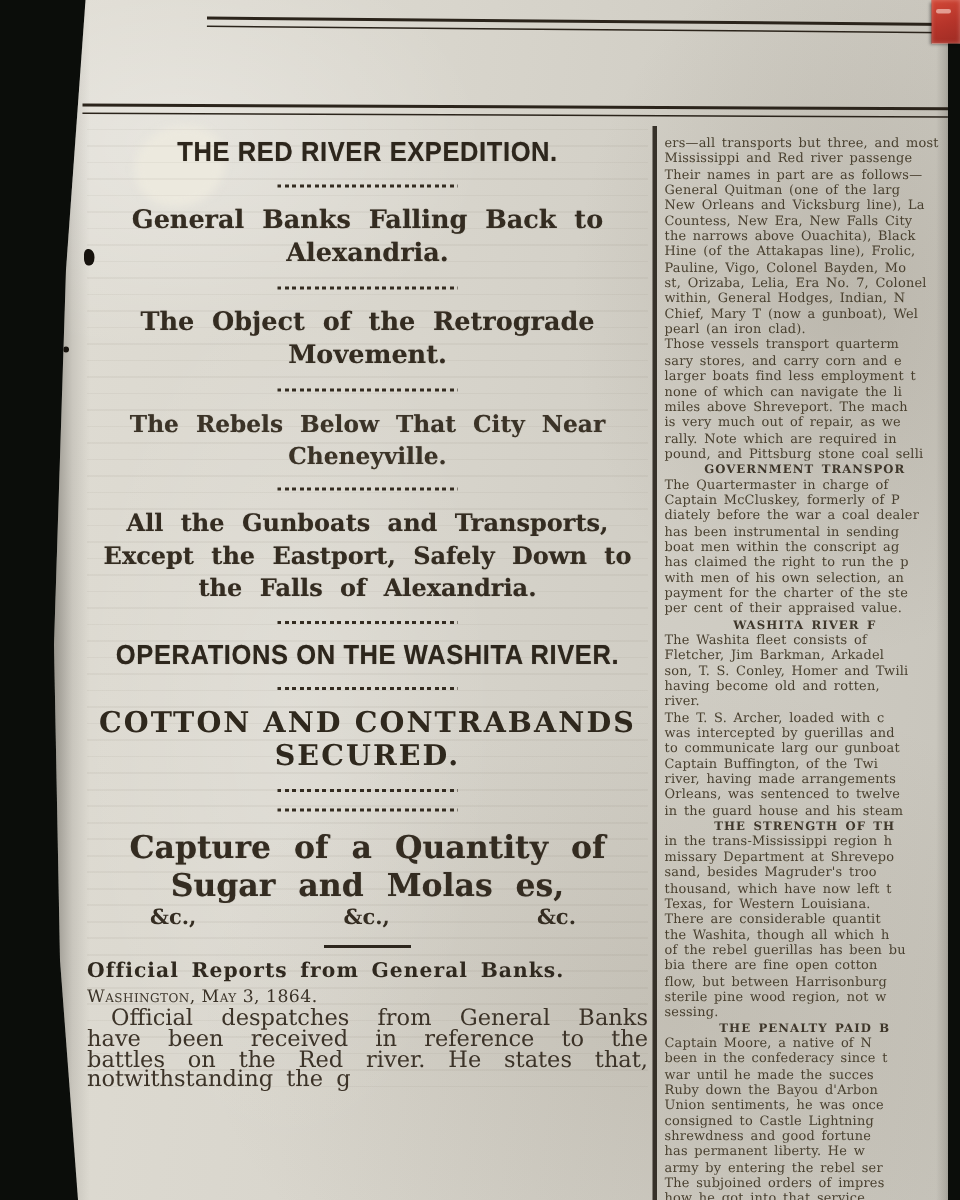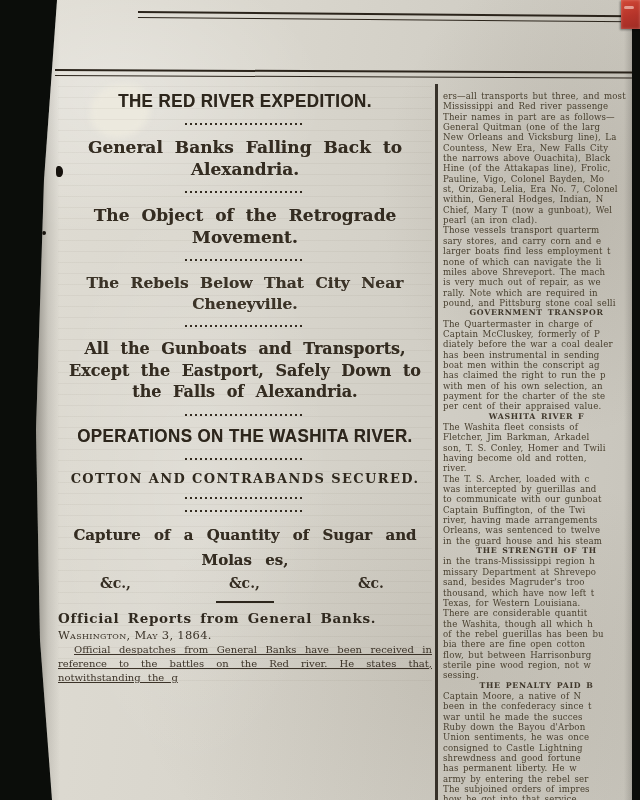--- a/index.html
+++ b/index.html
@@ -41,35 +41,35 @@
 
   
   .left-col{position:absolute;left:58px;top:86px;width:374px;color:#332b20;
     background-image:repeating-linear-gradient(180deg,rgba(95,85,68,.06) 0 1px,transparent 1px 11px);}
   .h-gothic{font-family:"Liberation Sans",sans-serif;font-weight:700;font-size:17px;
     letter-spacing:.4px;text-align:center;color:#2d261c;transform:scaleY(1.08);
     margin:6px 0 0;text-shadow:0 0 .5px rgba(45,38,28,.55);}
   .h-serif{font-weight:700;font-size:17px;line-height:22px;text-align:center;
     word-spacing:6px;color:#342c21;margin:0;text-shadow:0 0 .5px rgba(52,44,33,.5);}
   .h-light{font-size:15.5px;line-height:21px;color:#3b3327;}
-  .h-big{font-size:15px;line-height:25px;word-spacing:8px;}
-  .h-antique{font-weight:700;font-size:13px;letter-spacing:1.4px;text-align:center;
+  .h-big{font-size:21px;line-height:25px;word-spacing:8px;}
+  .h-antique{font-weight:700;font-size:19px;letter-spacing:1.4px;text-align:center;
     color:#2f2ise81d;color:#2f281d;margin:0;}
   .h-gun{font-size:16px;line-height:21.5px;}
   .squiggle{height:2px;width:120px;margin:11px auto 11px;
     background:repeating-linear-gradient(90deg,#342c21 0 2.5px,transparent 2.5px 5px);}
   .etc-row{display:flex;justify-content:space-between;padding:2px 48px 0 42px;
     font-weight:700;font-size:14px;color:#352d22;}
   .rule-short{width:58px;height:2.5px;background:#2d261d;margin:10px auto 7px;}
   .subhead{font-weight:700;font-size:13.5px;letter-spacing:.7px;word-spacing:3px;
     color:#30291f;margin:0 0 2px;}
   .dateline{text-align:left;font-size:11.5px;padding-right:8px;color:#3a3227;
     font-variant:small-caps;letter-spacing:.3px;margin:1px 0 1px;}
-  .body-text{font-size:10px;line-height:13.8px;text-align:justify;color:#3c3328;
-    text-indent:16px;word-spacing:4px;margin:1px 0 0;filter:blur(.2px);text-decoration:underline;}
+  .body-text{font-size:15px;line-height:13.8px;text-align:justify;color:#3c3328;
+    text-indent:16px;word-spacing:4px;margin:1px 0 0;filter:blur(.2px);}
 
   
   .right-col{position:absolute;left:443px;top:91px;width:187px;height:709px;overflow:hidden;
     color:#49402f;filter:blur(.35px);}
   .rc-line{font-size:8.6px;line-height:10.35px;white-space:nowrap;overflow:hidden;
     letter-spacing:.15px;word-spacing:1.5px;}
   .rc-head{text-align:center;font-size:7.8px;letter-spacing:.7px;color:#3e362a;font-weight:700;}
 
   
   .sticker{position:absolute;right:0;top:0;width:19px;height:29px;
@@ -150,21 +150,21 @@
       <div class="rc-line">payment for the charter of the ste</div>
       <div class="rc-line">per cent of their appraised value.</div>
       <div class="rc-line rc-head">WASHITA RIVER F</div>
       <div class="rc-line">The Washita fleet consists of</div>
       <div class="rc-line">Fletcher, Jim Barkman, Arkadel</div>
       <div class="rc-line">son, T. S. Conley, Homer and Twili</div>
       <div class="rc-line">having become old and rotten,</div>
       <div class="rc-line">river.</div>
       <div class="rc-line">The T. S. Archer, loaded with c</div>
       <div class="rc-line">was intercepted by guerillas and</div>
-      <div class="rc-line">to communicate with our gunboat</div>
+      <div class="rc-line">to communicate larg our gunboat</div>
       <div class="rc-line">Captain Buffington, of the Twi</div>
       <div class="rc-line">river, having made arrangements</div>
       <div class="rc-line">Orleans, was sentenced to twelve</div>
       <div class="rc-line">in the guard house and his steam</div>
       <div class="rc-line rc-head">THE STRENGTH OF TH</div>
       <div class="rc-line">in the trans-Mississippi region h</div>
       <div class="rc-line">missary Department at Shrevepo</div>
       <div class="rc-line">sand, besides Magruder's troo</div>
       <div class="rc-line">thousand, which have now left t</div>
       <div class="rc-line">Texas, for Western Louisiana.</div>

